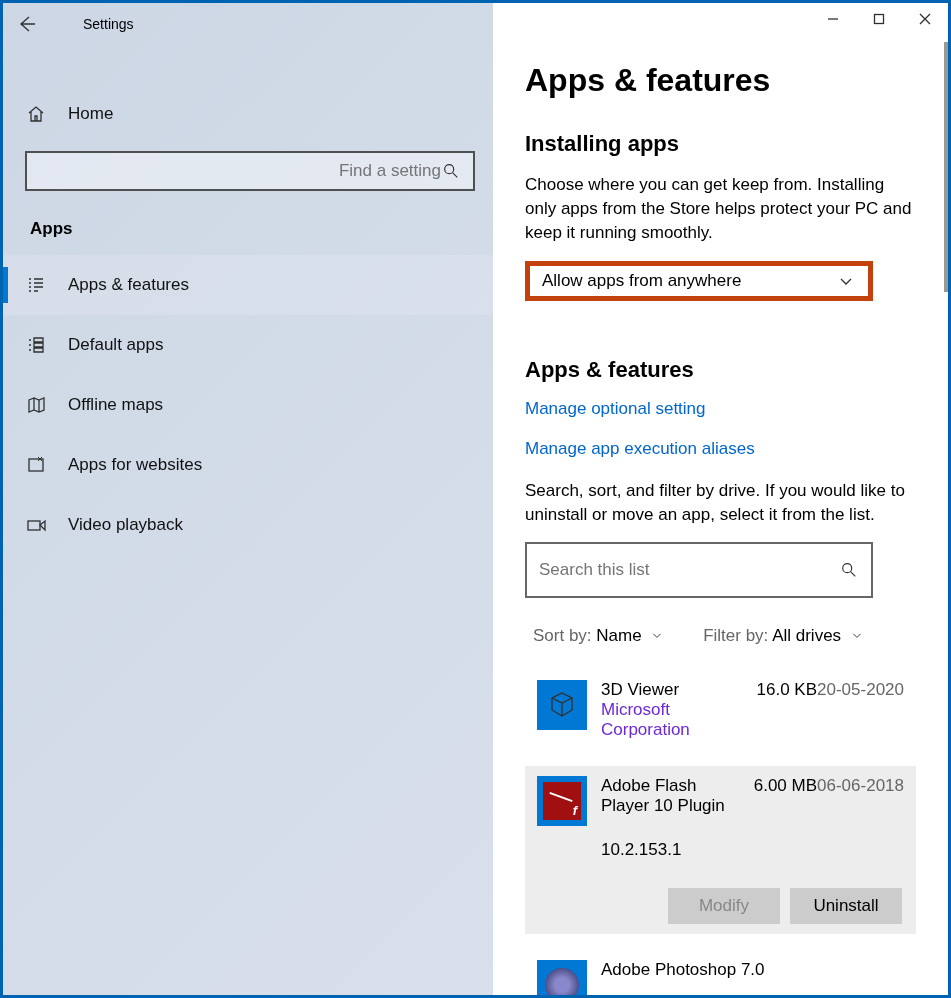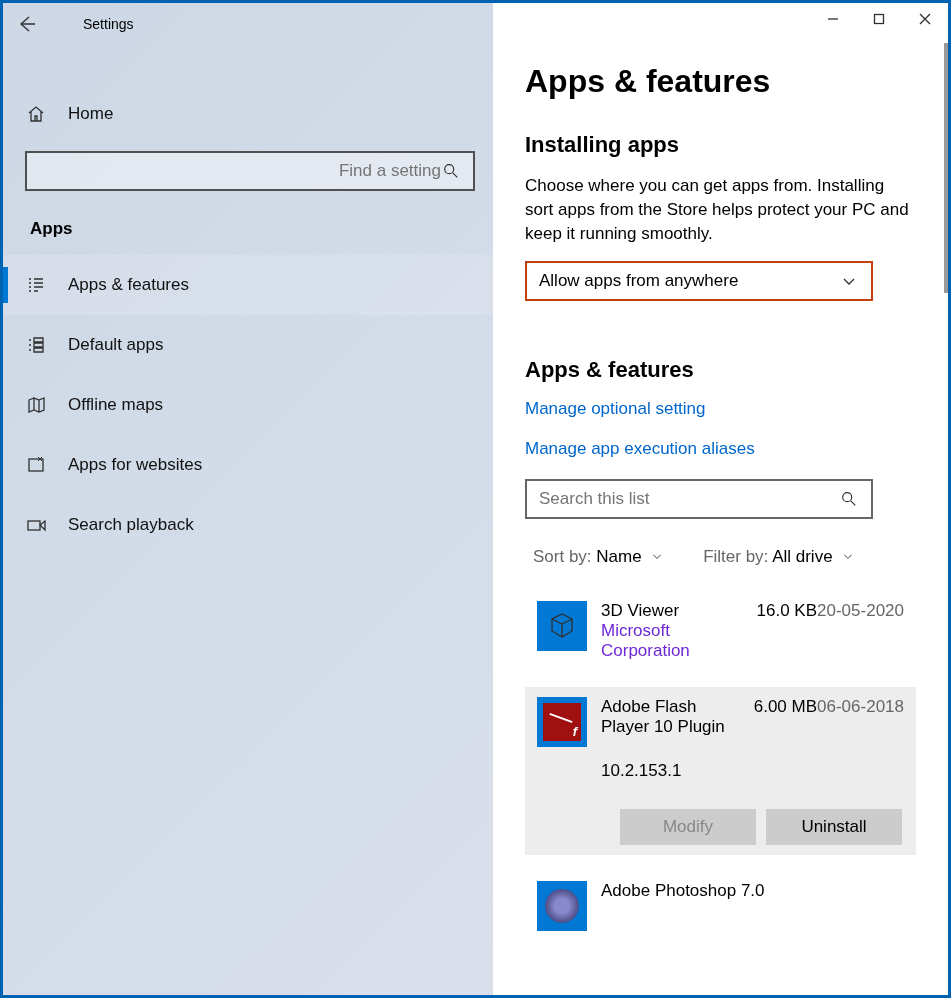--- a/index.html
+++ b/index.html
@@ -22,42 +22,42 @@
 .nav-item.selected { background: rgba(255,255,255,0.15); }
 .icon { width:20px; height:20px; display:flex; align-items:center; justify-content:center; }
 
 .main { flex:1; display:flex; flex-direction:column; position:relative; }
 .window-controls { height:40px; display:flex; justify-content:flex-end; }
 .wc { width:46px; height:32px; display:flex; align-items:center; justify-content:center; }
 .content { padding: 20px 32px 0 32px; overflow:hidden; color:#000; position:relative;}
 h1.big { font-size:32px; font-weight:600; margin-bottom:32px; }
 h2.sub { font-size:22px; font-weight:600; margin-bottom:16px; }
 p.desc { font-size:17px; line-height:1.4; margin-bottom:16px; color:#000;}
-.dropdown { width:348px; height:40px; border:2px solid #c2410c; display:flex; align-items:center; justify-content:space-between; padding:12px 12px; font-size:17px; }
+.dropdown { width:348px; height:40px; border:5px solid #c2410c; display:flex; align-items:center; justify-content:space-between; padding:12px 12px; font-size:17px; }
 .blue-link { color:#0066CC; font-size:17px; margin-bottom:20px; display:block; }
-.search-list-box { width:348px; height:40px; border:2px solid #666; display:flex; align-items:center; justify-content:space-between; padding:0 12px; font-size:17px; margin-bottom:28px;}
+.search-list-box { width:348px; height:56px; border:2px solid #666; display:flex; align-items:center; justify-content:space-between; padding:0 12px; font-size:17px; margin-bottom:28px;}
 .search-list-box input { border:none; flex:1; font-size:17px; outline:none; }
 .sort-row { display:flex; gap:40px; margin-bottom:24px; padding-left:8px; }
 .sort-row span { font-size:17px; }
 .sort-label { color:#666; }
 .sort-val { color:#000; }
 .app-list { display:flex; flex-direction:column; gap:16px; }
 .app-item { padding:10px 12px; display:flex; flex-direction:column; gap:6px; }
 .app-item.expanded { background:#EDEDED; }
 .app-top { display:flex; align-items:flex-start; gap:14px; }
 .app-icon { width:50px; height:50px; flex-shrink:0; }
 .app-info { flex:1; display:flex; flex-direction:column; }
 .app-name { font-size:17px; }
 .app-pub { font-size:17px; color:#6d28d9; }
 .app-version { font-size:17px; color:#000000; margin-top:8px; margin-left:64px;}
 .app-meta { display:flex; align-items:flex-end; }
 .app-size { font-size:17px; }
 .app-date { font-size:17px; color:#666; }
 .btn-row { display:flex; justify-content:flex-end; gap:10px; margin-top:22px; padding-right:2px; }
-.btn { width:136px; height:36px; background:#CCCCCC; display:flex; align-items:center; justify-content:center; font-size:17px; }
+.btn { width:112px; height:36px; background:#CCCCCC; display:flex; align-items:center; justify-content:center; font-size:17px; }
 .btn.disabled { color:#888; }
 .scrollbar { position:absolute; right:0; top:0; width:4px; height:250px; background:#999; }
 svg { stroke: #303030; stroke-width:1.3; fill:none; }
 </style>
 </head>
 <body>
 
 <div class="window">
   <div class="sidebar">
     <div class="sidebar-overlay"></div>
@@ -125,21 +125,21 @@
         </span>
         <span>Apps for websites</span>
       </div>
       <div class="nav-item">
         <span class="icon">
           <svg width="20" height="20" viewBox="0 0 20 20">
               <rect x="2" y="6" width="12" height="9"></rect>
               <path d="M14 10 L19 6 V15 Z"></path>
             </svg>
         </span>
-        <span>Search playback</span>
+        <span>Video playback</span>
       </div>
     </div>
   </div>
 
   <div class="main">
     <div class="window-controls">
       <div class="wc">
           <svg width="12" height="12" viewBox="0 0 12 12">
             <path d="M1 6 H11"></path>
           </svg>
@@ -153,33 +153,34 @@
           <svg width="12" height="12" viewBox="0 0 12 12">
             <path d="M1 1 L11 11 M11 1 L1 11"></path>
           </svg>
         </div>
     </div>
     <div class="content">
       <div class="scrollbar"></div>
       <h1 class="big">Apps &amp; features</h1>
 
       <h2 class="sub">Installing apps</h2>
-      <p class="desc">Choose where you can get apps from. Installing sort apps from the Store helps protect your PC and keep it running smoothly.</p>
+      <p class="desc">Choose where you can get keep from. Installing only apps from the Store helps protect your PC and keep it running smoothly.</p>
       <div class="dropdown">
         <span>Allow apps from anywhere</span>
         <span class="icon">
           <svg width="14" height="14" viewBox="0 0 14 14">
               <path d="M2 5 L7 10 L12 5"></path>
             </svg>
         </span>
       </div>
 
       <h2 class="sub" style="margin-top:56px">Apps &amp; features</h2>
       <a class="blue-link">Manage optional setting</a>
       <a class="blue-link">Manage app execution aliases</a>
+      <p class="desc" style="margin-top:6px">Search, sort, and filter by drive. If you would like to uninstall or move an app, select it from the list.</p>
 
       <div class="search-list-box">
         <input type="text" placeholder="Search this list" style="">
         <span class="icon">
           <svg width="18" height="18" viewBox="0 0 20 20">
               <circle cx="8" cy="8" r="5"></circle>
               <path d="M12 12 L17 17"></path>
             </svg>
         </span>
       </div>
@@ -187,21 +188,21 @@
       <div class="sort-row">
         <span>
           <span class="sort-label">Sort by:</span>
           <span class="sort-val">Name</span>
           &nbsp;<svg style="display:inline" width="12" height="10" viewBox="0 0 14 14">
               <path d="M2 4 L7 9 L12 4"></path>
             </svg>
         </span>
         <span>
           <span class="sort-label">Filter by:</span>
-          <span class="sort-val">All drive</span>
+          <span class="sort-val">All drives</span>
           &nbsp;<svg style="display:inline" width="12" height="10" viewBox="0 0 14 14">
               <path d="M2 4 L7 9 L12 4"></path>
             </svg>
         </span>
       </div>
 
       <div class="app-list">
         <div class="app-item">
           <div class="app-top">
             <div class="app-icon" style="background:#0078D4;display:flex;align-items:center;justify-content:center">

